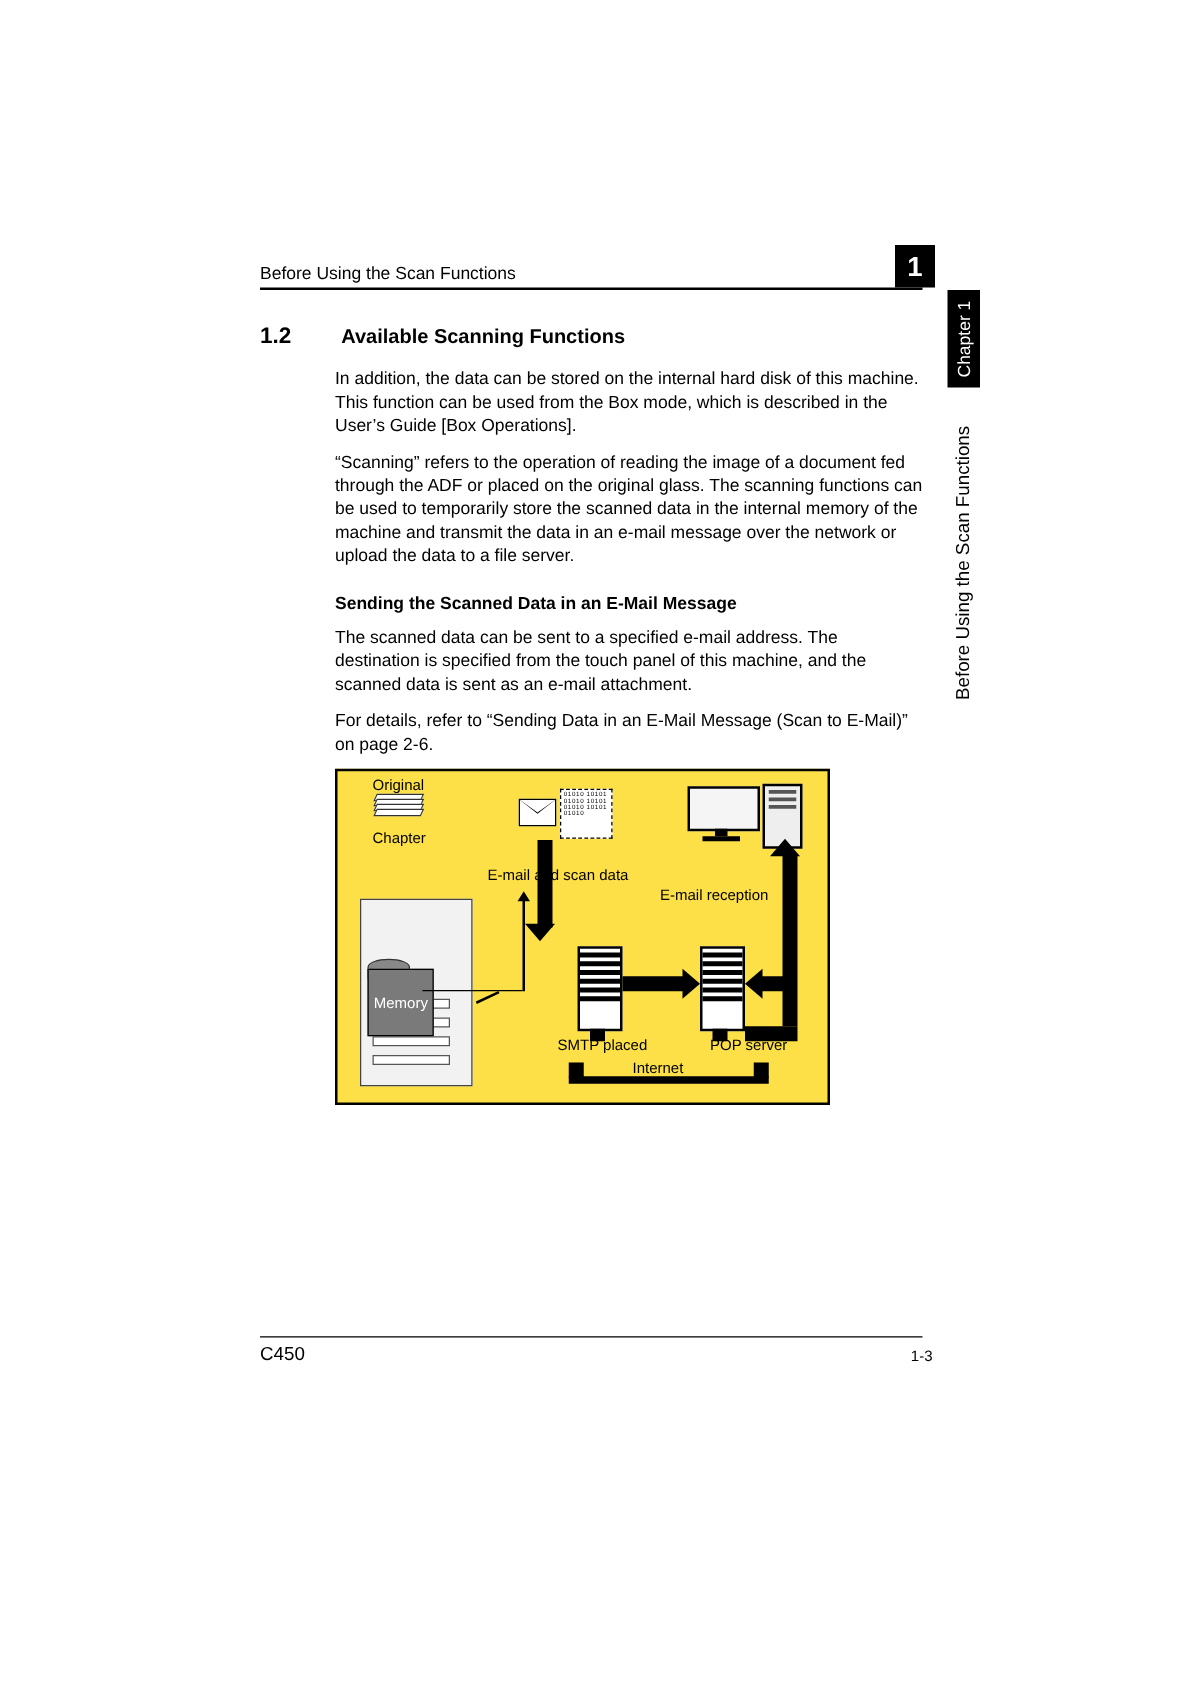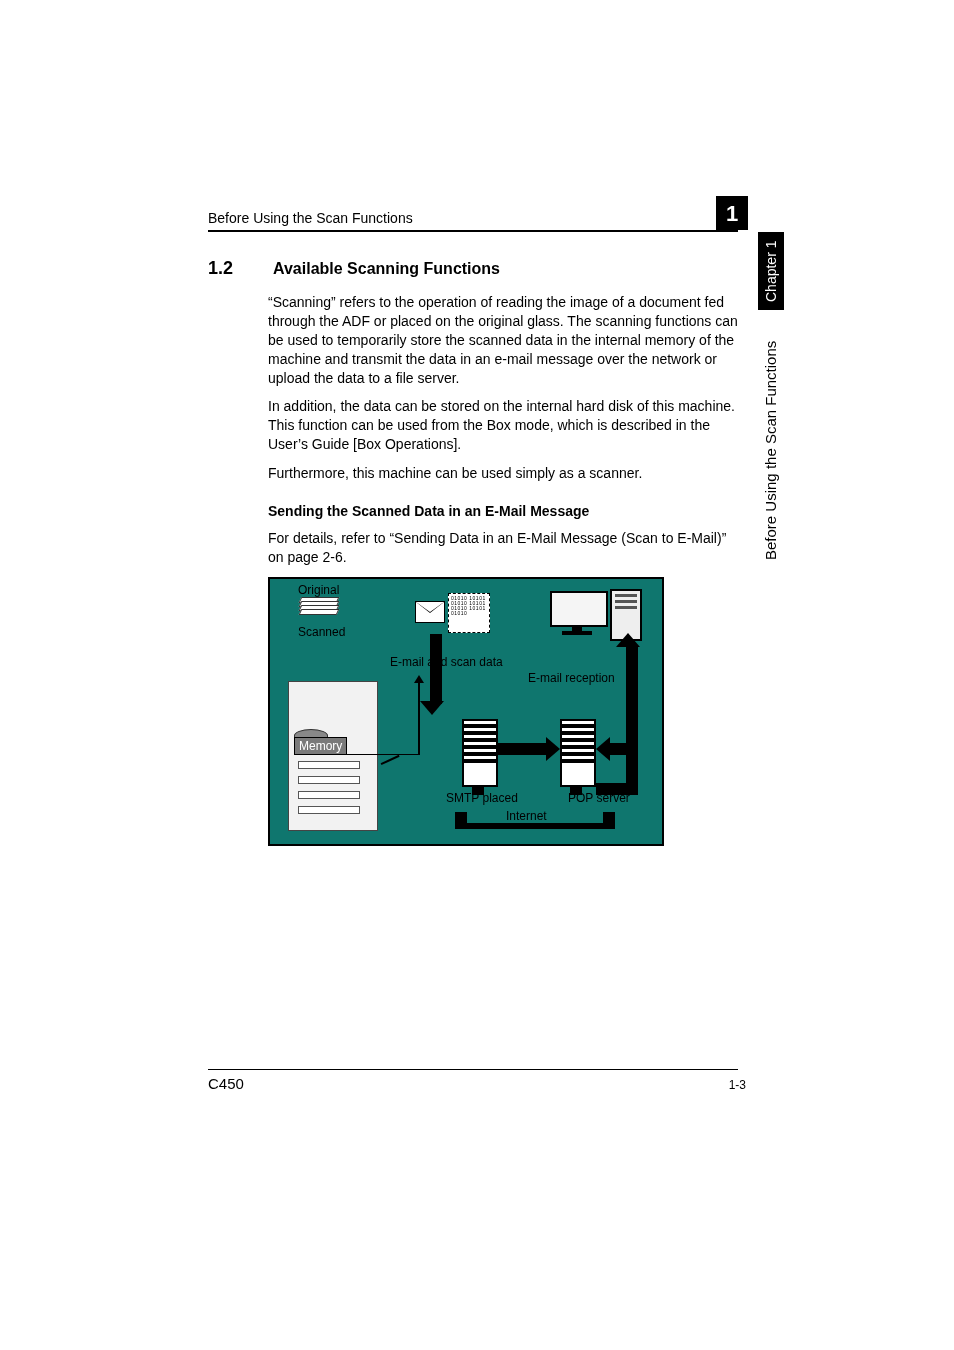--- a/index.html
+++ b/index.html
@@ -97,36 +97,36 @@
     font-weight: bold;
     margin: 20px 0 10px 60px;
   }
   
   .diagram-wrap {
     margin-left: 60px;
     margin-top: 8px;
     width: 392px;
     height: 265px;
     border: 2px solid #000;
-    background: #0f766e;
+    background: #fde047;
     position: relative;
     font-size: 12px;
   }
   .dlabel {
     position: absolute;
     font-size: 12px;
     white-space: nowrap;
   }
   .memory-box {
     position: absolute;
     background: #7a7a7a;
     color: #fff;
     border: 1px solid #000;
     font-size: 12px;
-    padding: 1px 4px;
+    padding: 19px 4px;
   }
   
   .machine {
     position: absolute;
     left: 18px;
     top: 62px;
     width: 90px;
     height: 190px;
   }
   .machine .body {
@@ -268,43 +268,43 @@
   <div class="chapter-tab">Chapter 1</div>
   <div class="side-text">Before Using the Scan Functions</div>
 
   <div class="content">
     <div class="section-row">
       <div class="section-num">1.2</div>
       <div class="section-title">Available Scanning Functions</div>
     </div>
 
     <div class="body-block">
+      <div class="para">In addition, the data can be stored on the internal hard disk of this machine. This function can be used from the Box mode, which is described in the User’s Guide [Box Operations].</div>
       <div class="para">“Scanning” refers to the operation of reading the image of a document fed through the ADF or placed on the original glass. The scanning functions can be used to temporarily store the scanned data in the internal memory of the machine and transmit the data in an e-mail message over the network or upload the data to a file server.</div>
-      <div class="para">In addition, the data can be stored on the internal hard disk of this machine. This function can be used from the Box mode, which is described in the User’s Guide [Box Operations].</div>
-      <div class="para">Furthermore, this machine can be used simply as a scanner.</div>
     </div>
 
     <div class="subhead">Sending the Scanned Data in an E-Mail Message</div>
 
     <div class="body-block" style="margin-top:0">
+      <div class="para">The scanned data can be sent to a specified e-mail address. The destination is specified from the touch panel of this machine, and the scanned data is sent as an e-mail attachment.</div>
       <div class="para">For details, refer to “Sending Data in an E-Mail Message (Scan to E-Mail)” on page 2-6.</div>
     </div>
 
     <div class="diagram-wrap">
 
       <div class="dlabel" style="left:28px;top:4px">Original</div>
 
       <div class="pages-icon">
         <div class="sheet" style="top:0"></div>
         <div class="sheet" style="top:4px"></div>
         <div class="sheet" style="top:8px"></div>
         <div class="sheet" style="top:12px"></div>
       </div>
 
-      <div class="dlabel" style="left:28px;top:46px">Scanned</div>
+      <div class="dlabel" style="left:28px;top:46px">Chapter</div>
 
       <div class="machine">
         <div class="body"></div>
         <div class="tray" style="top:120px"></div>
         <div class="tray" style="top:135px"></div>
         <div class="tray" style="top:150px"></div>
         <div class="tray" style="top:165px"></div>
 
         <div style="position:absolute;left:6px;top:88px;width:32px;height:20px;background:#888;border:1px solid #333;border-radius:50%/30%"></div>
       </div>

